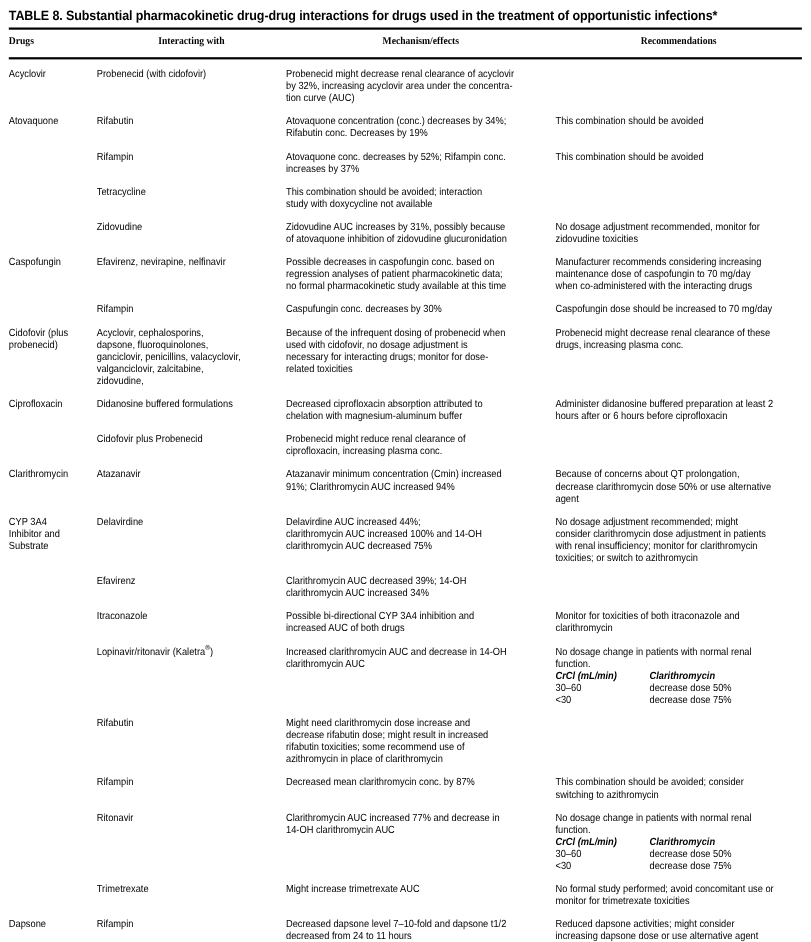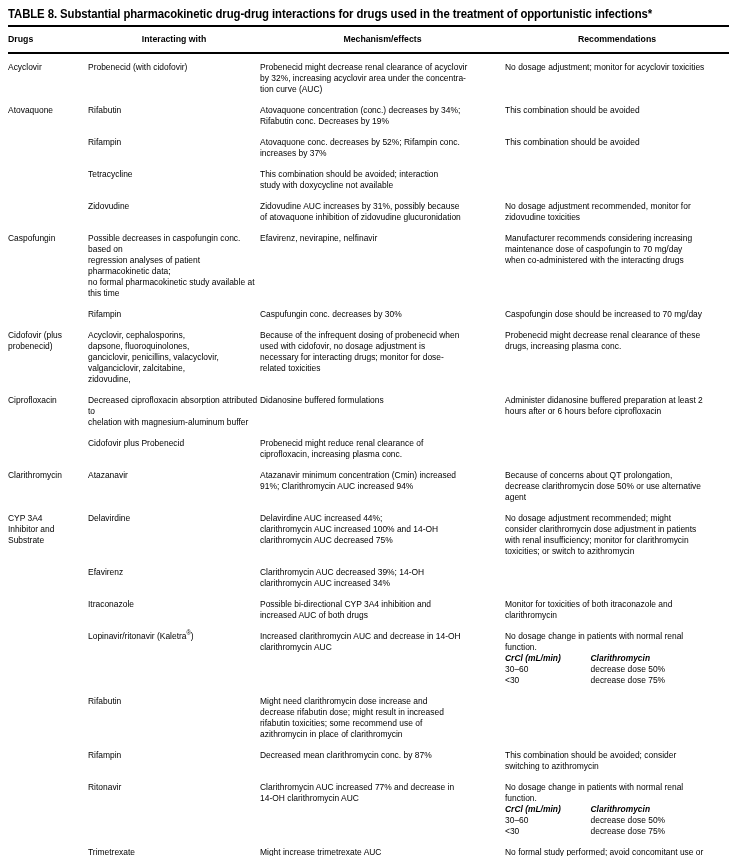--- a/index.html
+++ b/index.html
@@ -16,21 +16,21 @@
     width: 108%; transform: scaleX(0.925); transform-origin: 0 0;
     padding-top: 2px;
   }
   .rule-title { border-top: 2px solid #000; margin-top: 4px; }
   .rule-head  { border-top: 2.5px solid #000; }
 
   .grid4 {
     display: grid;
     grid-template-columns: 80px 172px 245px 1fr;
   }
-  .hdr { padding: 6px 0 8px 0; }
+  .hdr { padding: 6px 0 8px 0; font-family: Liberation Serif, serif; }
   .hcell {
     font-size: 9.5px; font-weight: bold; line-height: 11px;
   }
   .hcell.left { transform: scaleX(0.92); transform-origin: 0 0; }
   .hcell.center { text-align: center; transform: scaleX(0.92); }
 
   .tbody { padding-top: 7px; }
   .t-row { margin-bottom: 10px; }
   .cell { overflow: visible; }
   .ci {
@@ -67,23 +67,20 @@
           <div class="ci">Acyclovir</div>
         </div>
         <div class="cell">
           <div class="ci">Probenecid (with cidofovir)</div>
         </div>
         <div class="cell">
           <div class="ci">Probenecid might decrease renal clearance of acyclovir
 by 32%, increasing acyclovir area under the concentra-
 tion curve (AUC)</div>
         </div>
-        <div class="cell">
-          <div class="ci">No dosage adjustment; monitor for acyclovir toxicities</div>
-        </div>
       </div>
       <div class="grid4 t-row">
         <div class="cell">
           <div class="ci">Atovaquone</div>
         </div>
         <div class="cell">
           <div class="ci">Rifabutin</div>
         </div>
         <div class="cell">
           <div class="ci">Atovaquone concentration (conc.) decreases by 34%;
@@ -132,28 +129,28 @@
 of atovaquone inhibition of zidovudine glucuronidation</div>
         </div>
         <div class="cell">
           <div class="ci">No dosage adjustment recommended, monitor for
 zidovudine toxicities</div>
         </div>
       </div>
       <div class="grid4 t-row">
         <div class="cell">
           <div class="ci">Caspofungin</div>
+        </div>
+        <div class="cell">
+          <div class="ci">Efavirenz, nevirapine, nelfinavir</div>
         </div>
         <div class="cell">
           <div class="ci">Possible decreases in caspofungin conc. based on
 regression analyses of patient pharmacokinetic data;
 no formal pharmacokinetic study available at this time</div>
-        </div>
-        <div class="cell">
-          <div class="ci">Efavirenz, nevirapine, nelfinavir</div>
         </div>
         <div class="cell">
           <div class="ci">Manufacturer recommends considering increasing
 maintenance dose of caspofungin to 70 mg/day
 when co-administered with the interacting drugs</div>
         </div>
       </div>
       <div class="grid4 t-row">
         <div class="cell">
           <div class="ci"></div>
@@ -189,25 +186,25 @@
         <div class="cell">
           <div class="ci">Probenecid might decrease renal clearance of these
 drugs, increasing plasma conc.</div>
         </div>
       </div>
       <div class="grid4 t-row">
         <div class="cell">
           <div class="ci">Ciprofloxacin</div>
         </div>
         <div class="cell">
+          <div class="ci">Didanosine buffered formulations</div>
+        </div>
+        <div class="cell">
           <div class="ci">Decreased ciprofloxacin absorption attributed to
 chelation with magnesium-aluminum buffer</div>
-        </div>
-        <div class="cell">
-          <div class="ci">Didanosine buffered formulations</div>
         </div>
         <div class="cell">
           <div class="ci">Administer didanosine buffered preparation at least 2
 hours after or 6 hours before ciprofloxacin</div>
         </div>
       </div>
       <div class="grid4 t-row">
         <div class="cell">
           <div class="ci"></div>
         </div>

